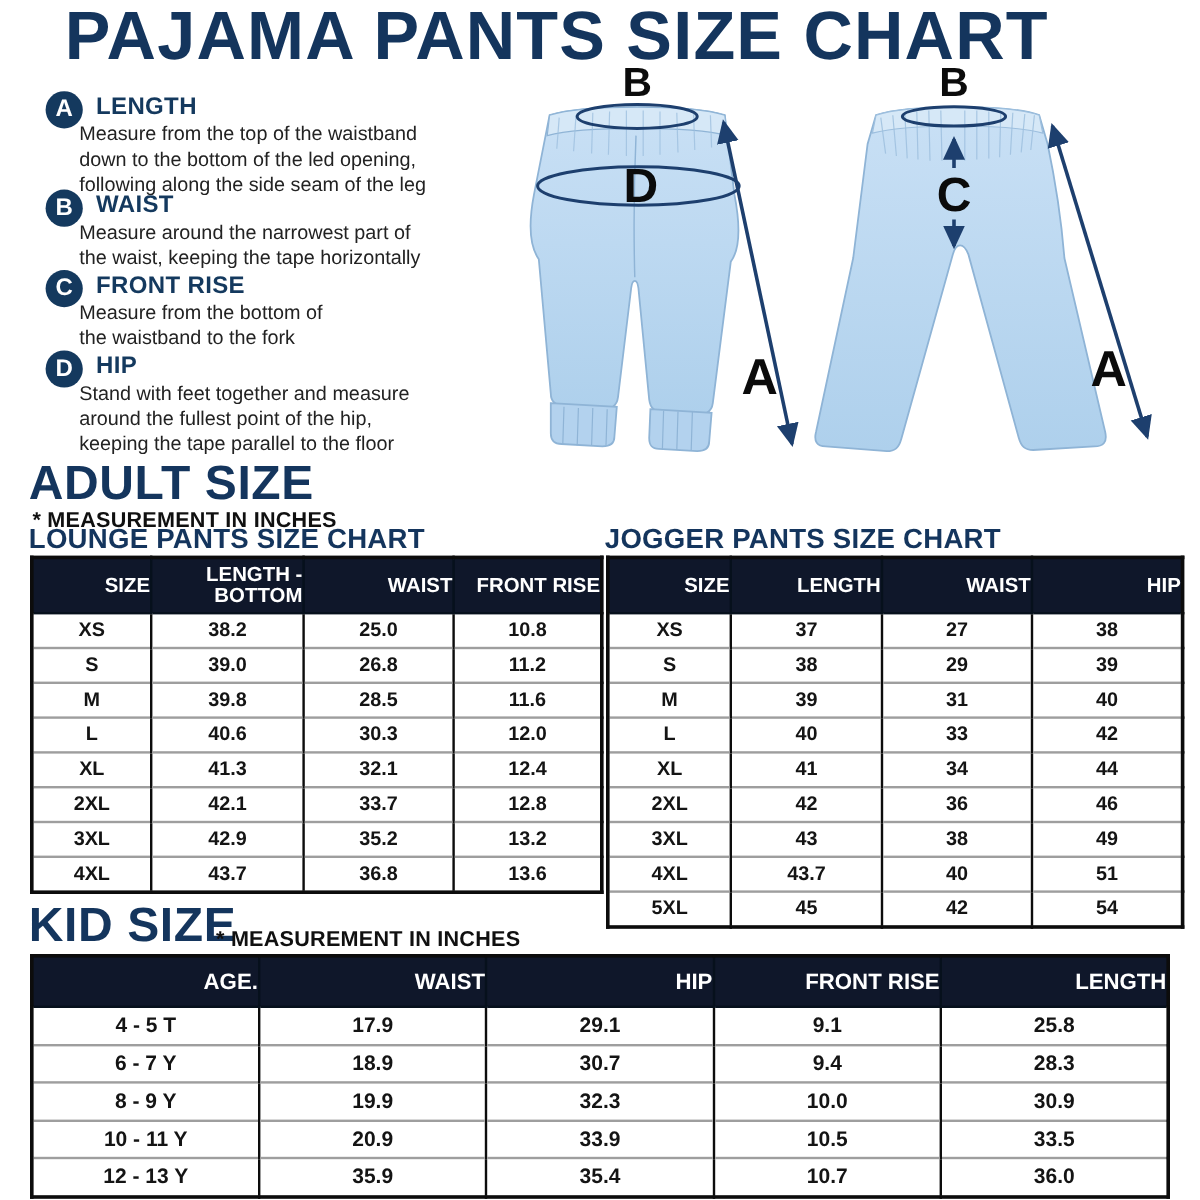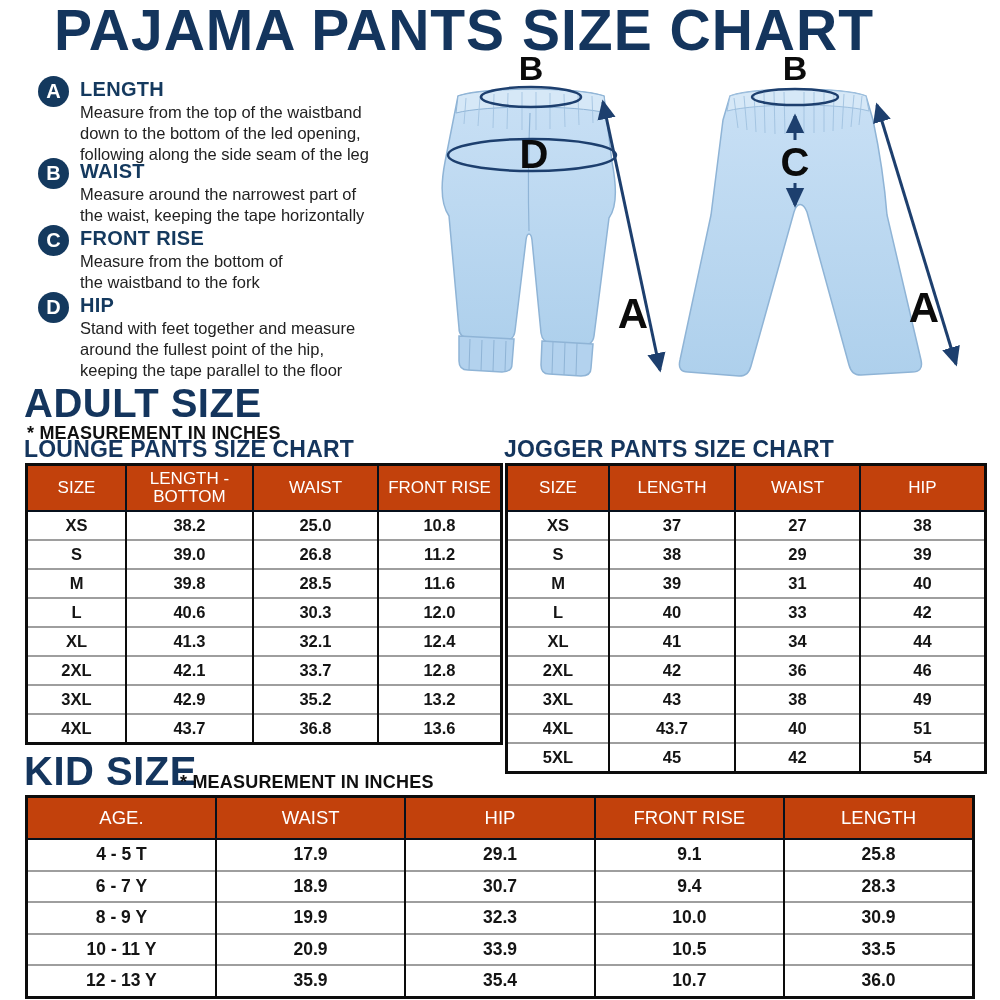--- a/index.html
+++ b/index.html
@@ -4,27 +4,27 @@
 <style>
   html,body{margin:0;padding:0;background:#fff;}
   .canvas{position:relative;width:1000px;height:1000px;background:#ffffff;overflow:hidden;
           font-family:"Liberation Sans",sans-serif;}
   .abs{position:absolute;}
   .title{left:44px;top:2px;font-size:57px;font-weight:bold;color:#14355d;letter-spacing:1px;white-space:nowrap;line-height:1;margin-left:10px;}
   .def-item{left:38px;width:380px;}
   .badge{position:absolute;left:0;top:-2px;width:31px;height:31px;border-radius:50%;background:#14395e;
          color:#fff;font-weight:bold;font-size:20px;display:flex;align-items:center;justify-content:center;}
   .term{margin-left:42px;font-size:20px;font-weight:bold;color:#14395e;letter-spacing:.3px;line-height:1.1;}
-  .desc{margin-left:42px;font-size:16.5px;color:#222;line-height:1.26;white-space:pre-line;margin-top:2px;}
+  .desc{margin-left:28px;font-size:16.5px;color:#222;line-height:1.26;white-space:pre-line;margin-top:2px;}
   .sec-heading{font-size:40px;font-weight:bold;color:#14355d;letter-spacing:.5px;line-height:1;}
   .note{font-size:18px;font-weight:bold;color:#101010;letter-spacing:.2px;}
   .tbl-title{font-size:23px;font-weight:bold;color:#14355d;letter-spacing:.2px;line-height:1;}
   .tbl{position:absolute;border-collapse:collapse;table-layout:fixed;text-align:center;border:3px solid #0c0c0c;background:#fff;}
-  .tbl th{background:#c2410c;color:#fff;font-size:17px;font-weight:normal;white-space:pre-line;line-height:1.08;
-          border:2.5px solid #06101c;padding:0;}
+  .tbl th{background:#0f172a;color:#fff;font-size:17px;font-weight:bold;white-space:pre-line;line-height:1.08;
+          border:2.5px solid #06101c;padding:0;text-align:right;}
   .tbl td{background:#fff;color:#141414;font-size:16.5px;font-weight:bold;padding:0;
           border-left:2px solid #0c0c0c;border-right:2px solid #0c0c0c;border-top:2.2px solid #9e9e9e;}
   .tbl-lounge{left:25px;top:463px;width:466px;}
   .tbl-lounge th{height:44px;}
   .tbl-lounge td{height:27px;}
   .tbl-lounge th:nth-child(1){width:97px;}
   .tbl-lounge th:nth-child(2){width:125px;}
   .tbl-lounge th:nth-child(3){width:123px;}
   .tbl-lounge th:nth-child(4){width:121px;}
   .tbl-jogger{left:505px;top:463px;width:470px;}

